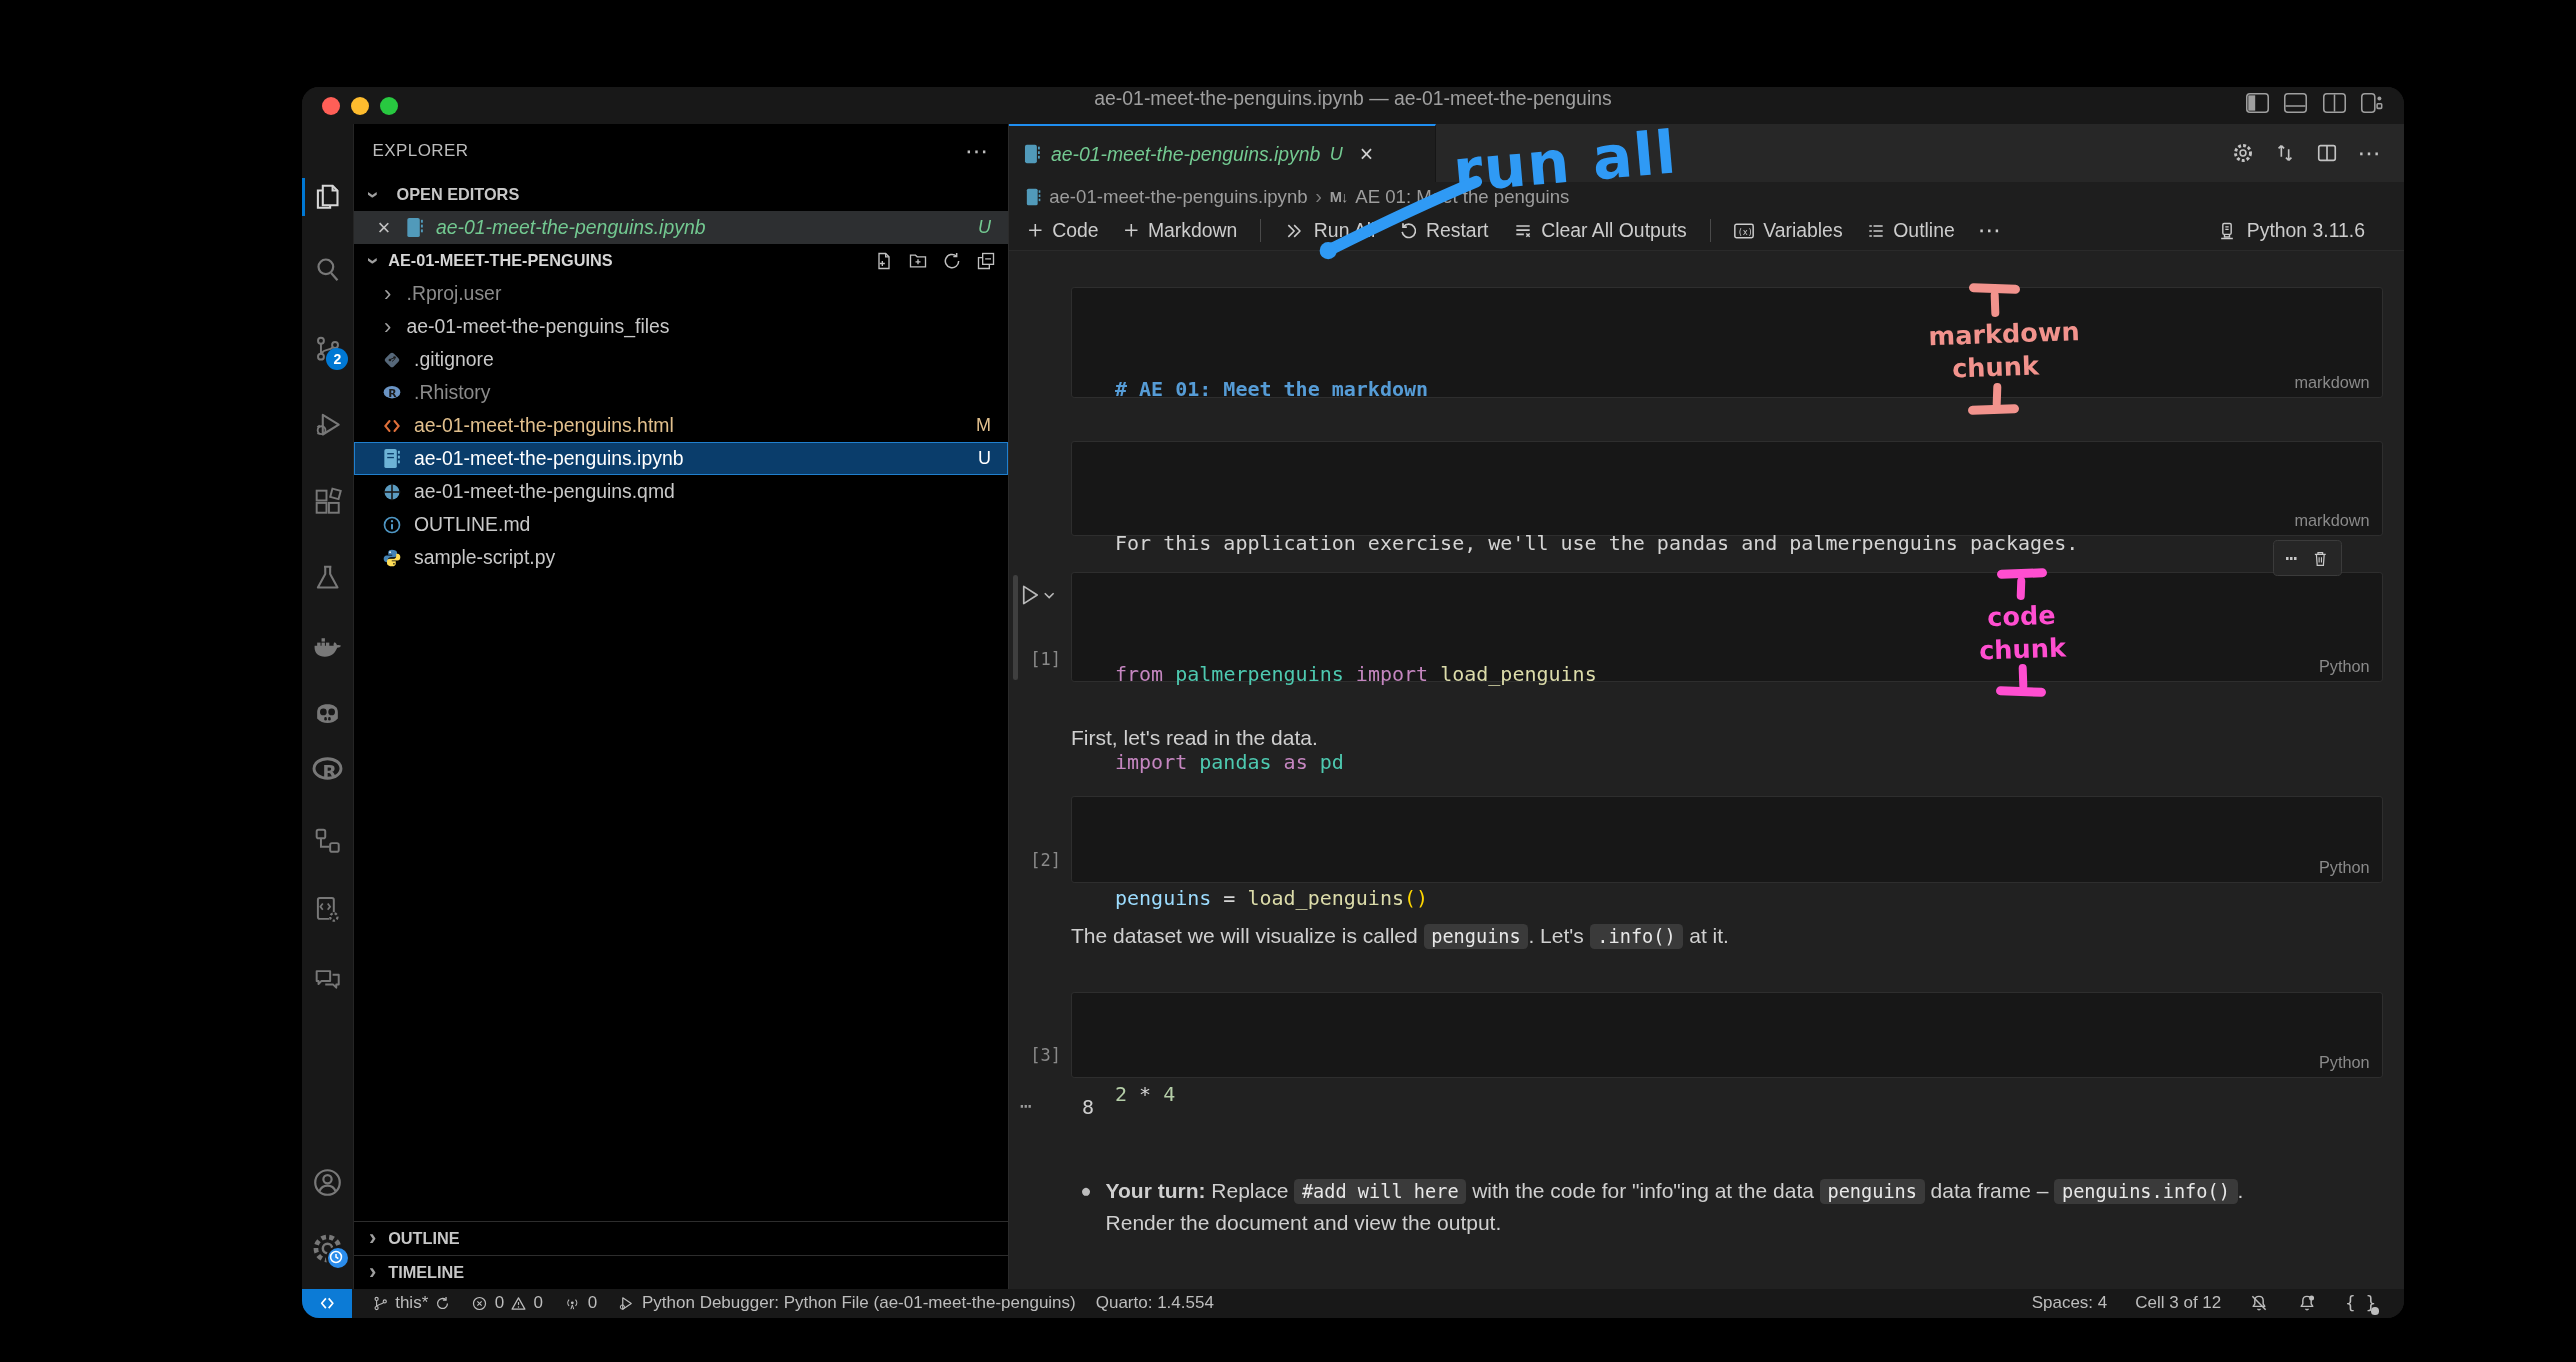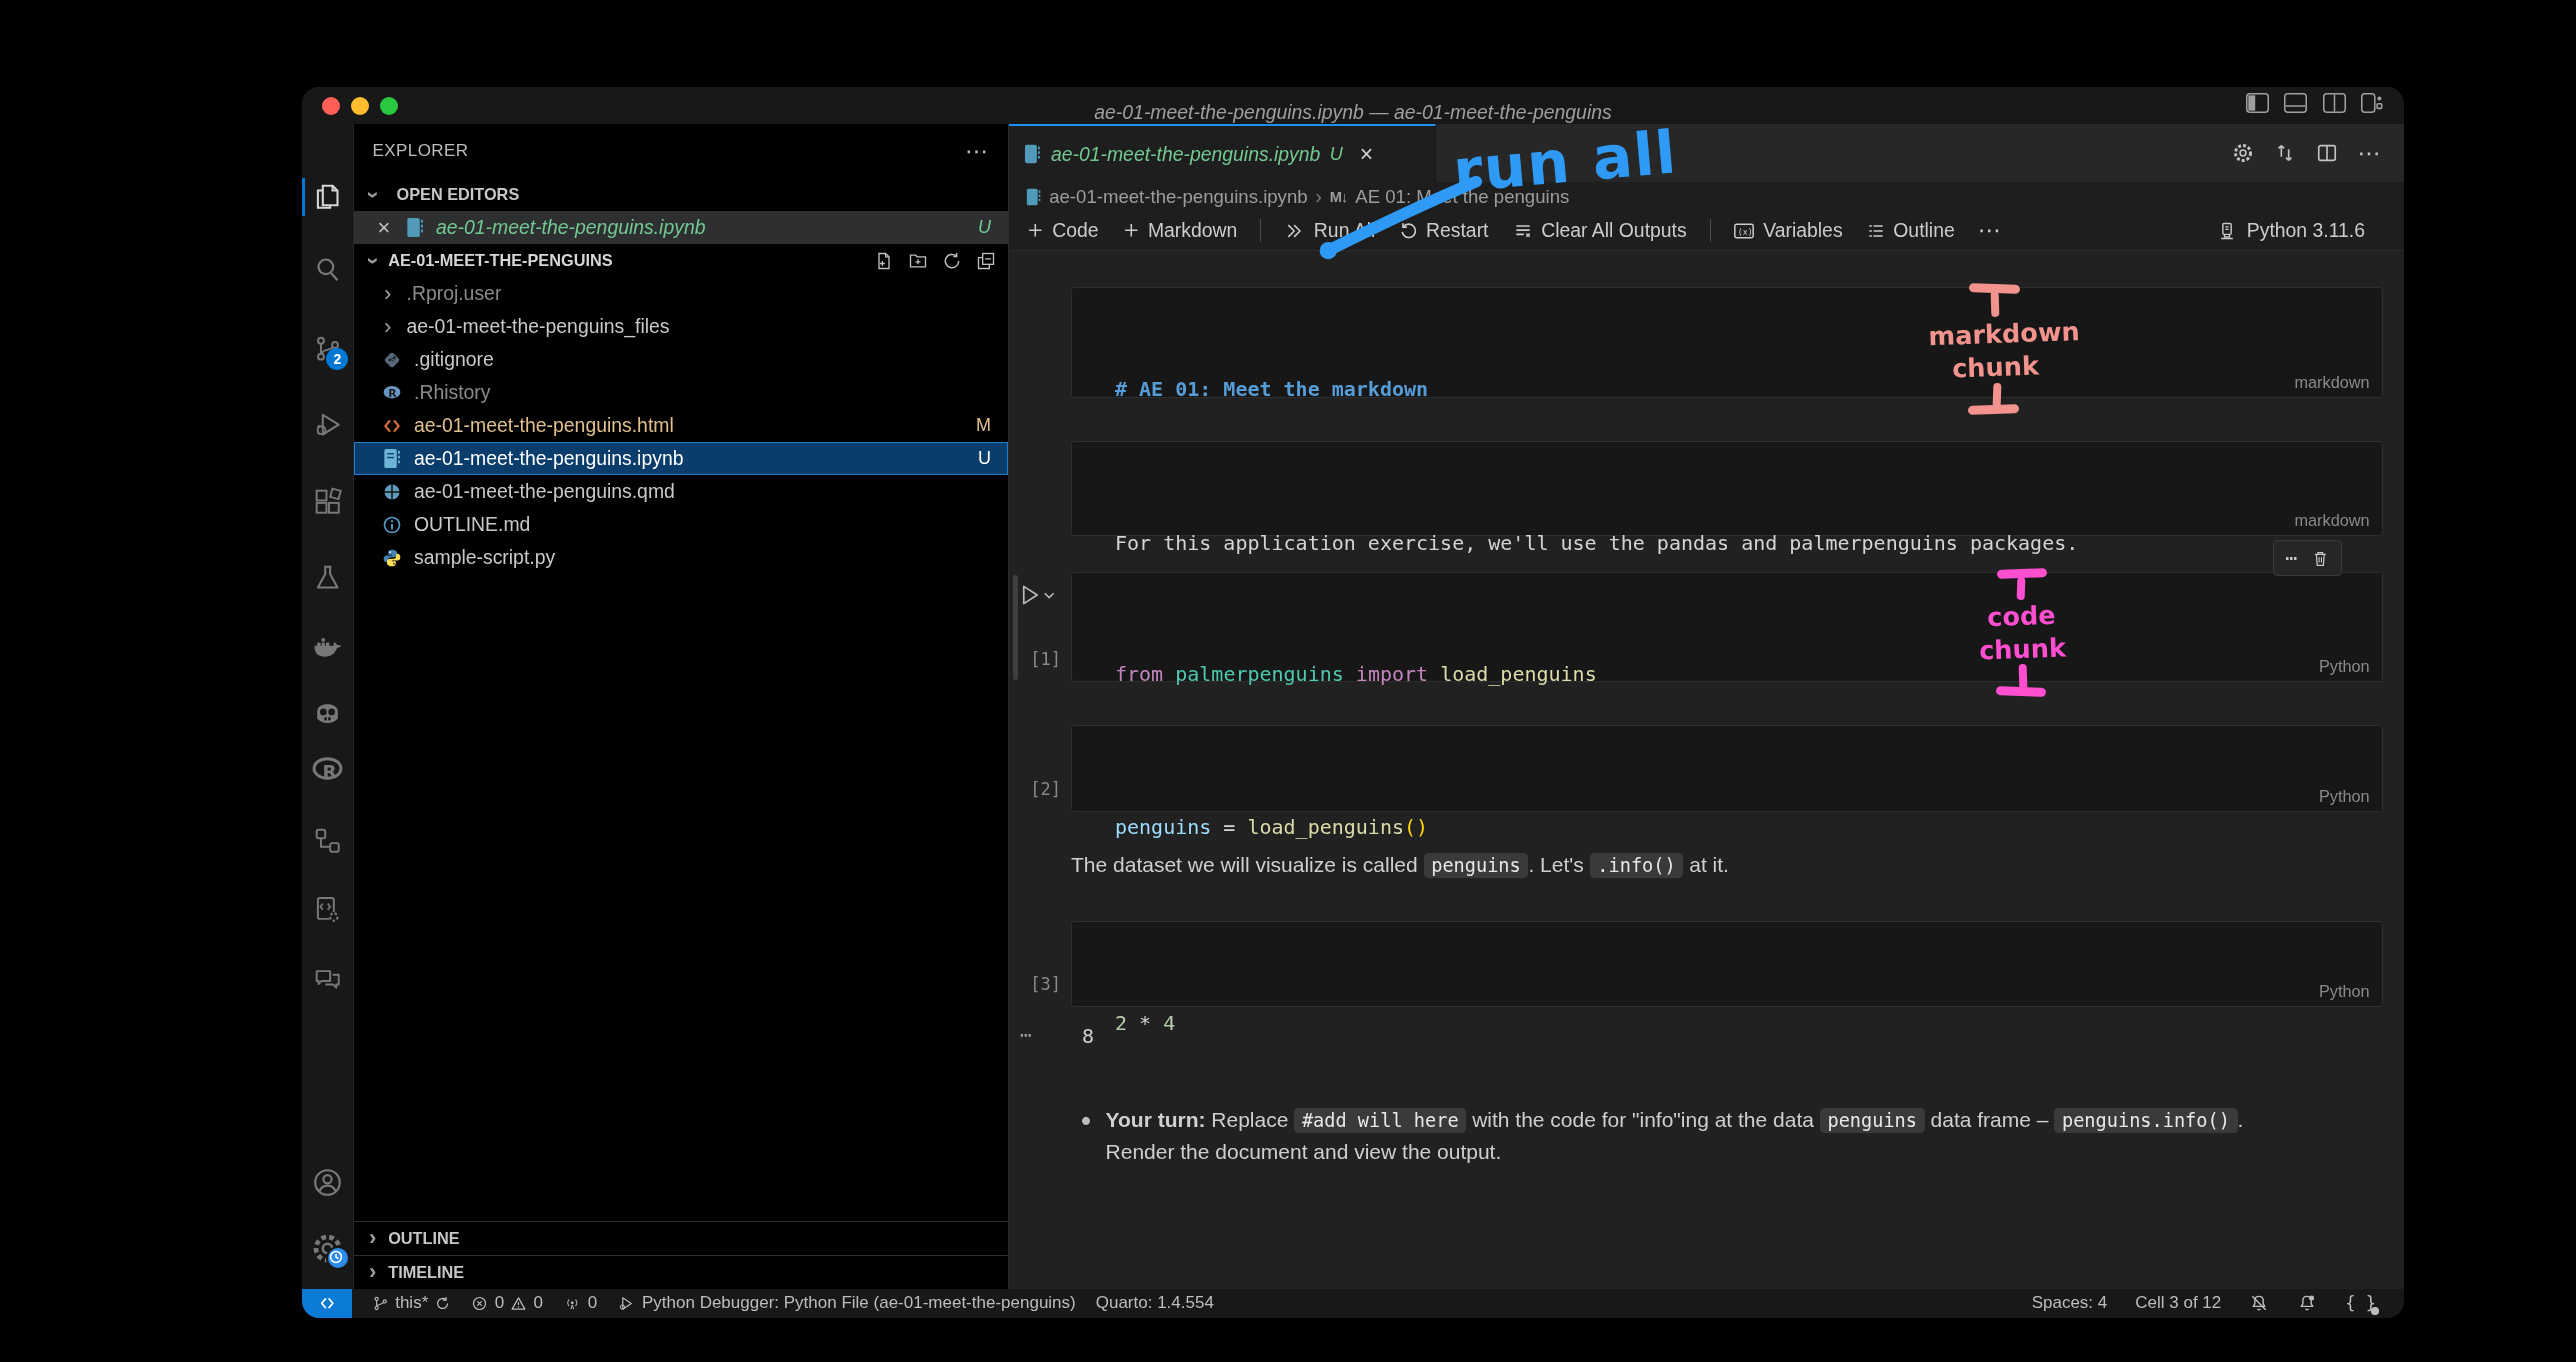--- a/index.html
+++ b/index.html
@@ -1,21 +1,21 @@
 <!DOCTYPE html>
 <html style="font-size:12.4px"><head>
 <meta charset="utf-8">
 <style>
   html,body{margin:0;padding:0;background:#000;}
   .stage{position:relative;width:2576px;height:1362px;background:#000;overflow:hidden;
          font-family:"Liberation Sans",sans-serif;-webkit-font-smoothing:antialiased;}
   .window{position:absolute;left:302px;top:87px;width:2102px;height:1231px;background:#1e1e1e;
           border-radius:17px;overflow:hidden;box-shadow:0 18.6px 70px rgba(0,0,0,.7);}
   
-  .titlebar{position:absolute;left:0;top:0;right:0;height:37px;background:#181818;display:flex;align-items:flex-end;font-style:italic;}
+  .titlebar{position:absolute;left:0;top:0;right:0;height:37px;background:#181818;display:flex;align-items:flex-start;}
   .lights{position:absolute;left:20px;top:10px;display:flex;gap:11px;}
   .light{width:18px;height:18px;border-radius:50%;}
   .l-red{background:#ff5f57}.l-yellow{background:#febc2e}.l-green{background:#28c840}
   .win-title{width:100%;text-align:center;color:#9f9f9f;font-size:19.4px;}
   .tb-icons{position:absolute;right:20px;top:6.2px;display:flex;gap:15.5px;color:#9f9f9f;}
   
   .main{position:absolute;left:0;top:37px;right:0;bottom:29.4px;display:flex;}
   
   .activitybar{width:51px;background:#181818;position:relative;flex:none;border-right:0.8px solid #252525;}
   .ab-icon{position:absolute;left:0;width:51px;height:54px;display:flex;align-items:center;justify-content:center;color:#787878;}
@@ -552,20 +552,21 @@
                   </svg>
                 </span>
               <div class="lines">
                 <div><span class="tok" data-c="kw">from</span><span class="tok" data-c="mod"> palmerpenguins</span><span class="tok" data-c="kw"> import</span><span class="tok" data-c="fn"> load_penguins</span></div>
                 <div><span class="tok" data-c="kw">import</span><span class="tok" data-c="mod"> pandas</span><span class="tok" data-c="kw"> as</span><span class="tok" data-c="mod"> pd</span></div>
               </div>
               <span class="exec">[1]</span>
               <span class="lang">Python</span>
             </div>
 
+            <div class="mdp" style="margin-top:40px">First, let's read in the data.</div>
 
             <div class="cell" style="margin-top:43px;height:85px">
               <div class="lines">
                 <div><span class="tok" data-c="var">penguins</span><span class="tok" data-c="op"> = </span><span class="tok" data-c="fn">load_penguins</span><span class="tok" data-c="br">()</span></div>
               </div>
               <span class="exec">[2]</span>
               <span class="lang">Python</span>
             </div>
 
             <div class="mdp" style="margin-top:37px">

